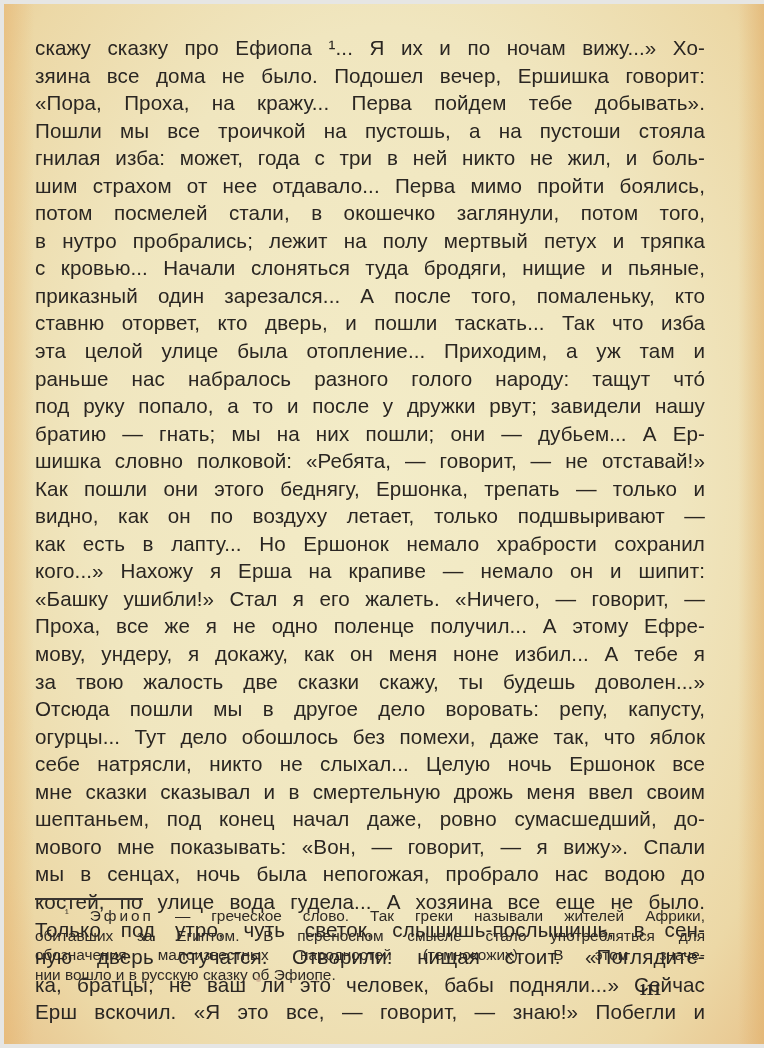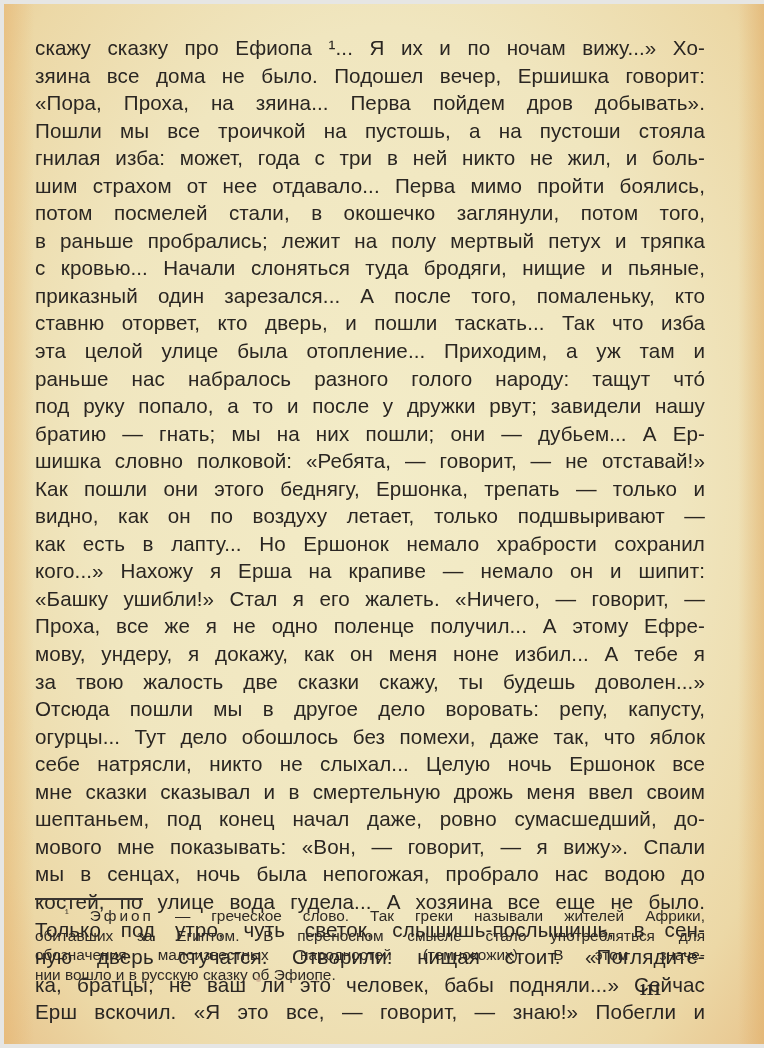--- a/index.html
+++ b/index.html
@@ -49,26 +49,26 @@
   .sup { font-size: 11px; vertical-align: top; position: relative; top: -2px; }
   .speck { position: absolute; border-radius: 50%; background: #c9a58a; opacity: 0.7; }
 </style>
 </head>
 <body>
 
 <div class="page">
   <div class="body-text" id="body-text">
       <span class="line">скажу сказку про Ефиопа ¹... Я их и по ночам вижу...» Хо-</span>
       <span class="line">зяина все дома не было. Подошел вечер, Ершишка говорит:</span>
-      <span class="line">«Пора, Проха, на зяина... Перва пойдем дров добывать».</span>
+      <span class="line">«Пора, Проха, на кражу... Перва пойдем тебе добывать».</span>
       <span class="line">Пошли мы все троичкой на пустошь, а на пустоши стояла</span>
       <span class="line">гнилая изба: может, года с три в ней никто не жил, и боль-</span>
       <span class="line">шим страхом от нее отдавало... Перва мимо пройти боялись,</span>
       <span class="line">потом посмелей стали, в окошечко заглянули, потом того,</span>
-      <span class="line">в раньше пробрались; лежит на полу мертвый петух и тряпка</span>
+      <span class="line">в нутро пробрались; лежит на полу мертвый петух и тряпка</span>
       <span class="line">с кровью... Начали слоняться туда бродяги, нищие и пьяные,</span>
       <span class="line">приказный один зарезался... А после того, помаленьку, кто</span>
       <span class="line">ставню оторвет, кто дверь, и пошли таскать... Так что изба</span>
       <span class="line">эта целой улице была отопление... Приходим, а уж там и</span>
       <span class="line">раньше нас набралось разного голого народу: тащут что́</span>
       <span class="line">под руку попало, а то и после у дружки рвут; завидели нашу</span>
       <span class="line">братию — гнать; мы на них пошли; они — дубьем... А Ер-</span>
       <span class="line">шишка словно полковой: «Ребята, — говорит, — не отставай!»</span>
       <span class="line">Как пошли они этого беднягу, Ершонка, трепать — только и</span>
       <span class="line">видно, как он по воздуху летает, только подшвыривают —</span>

